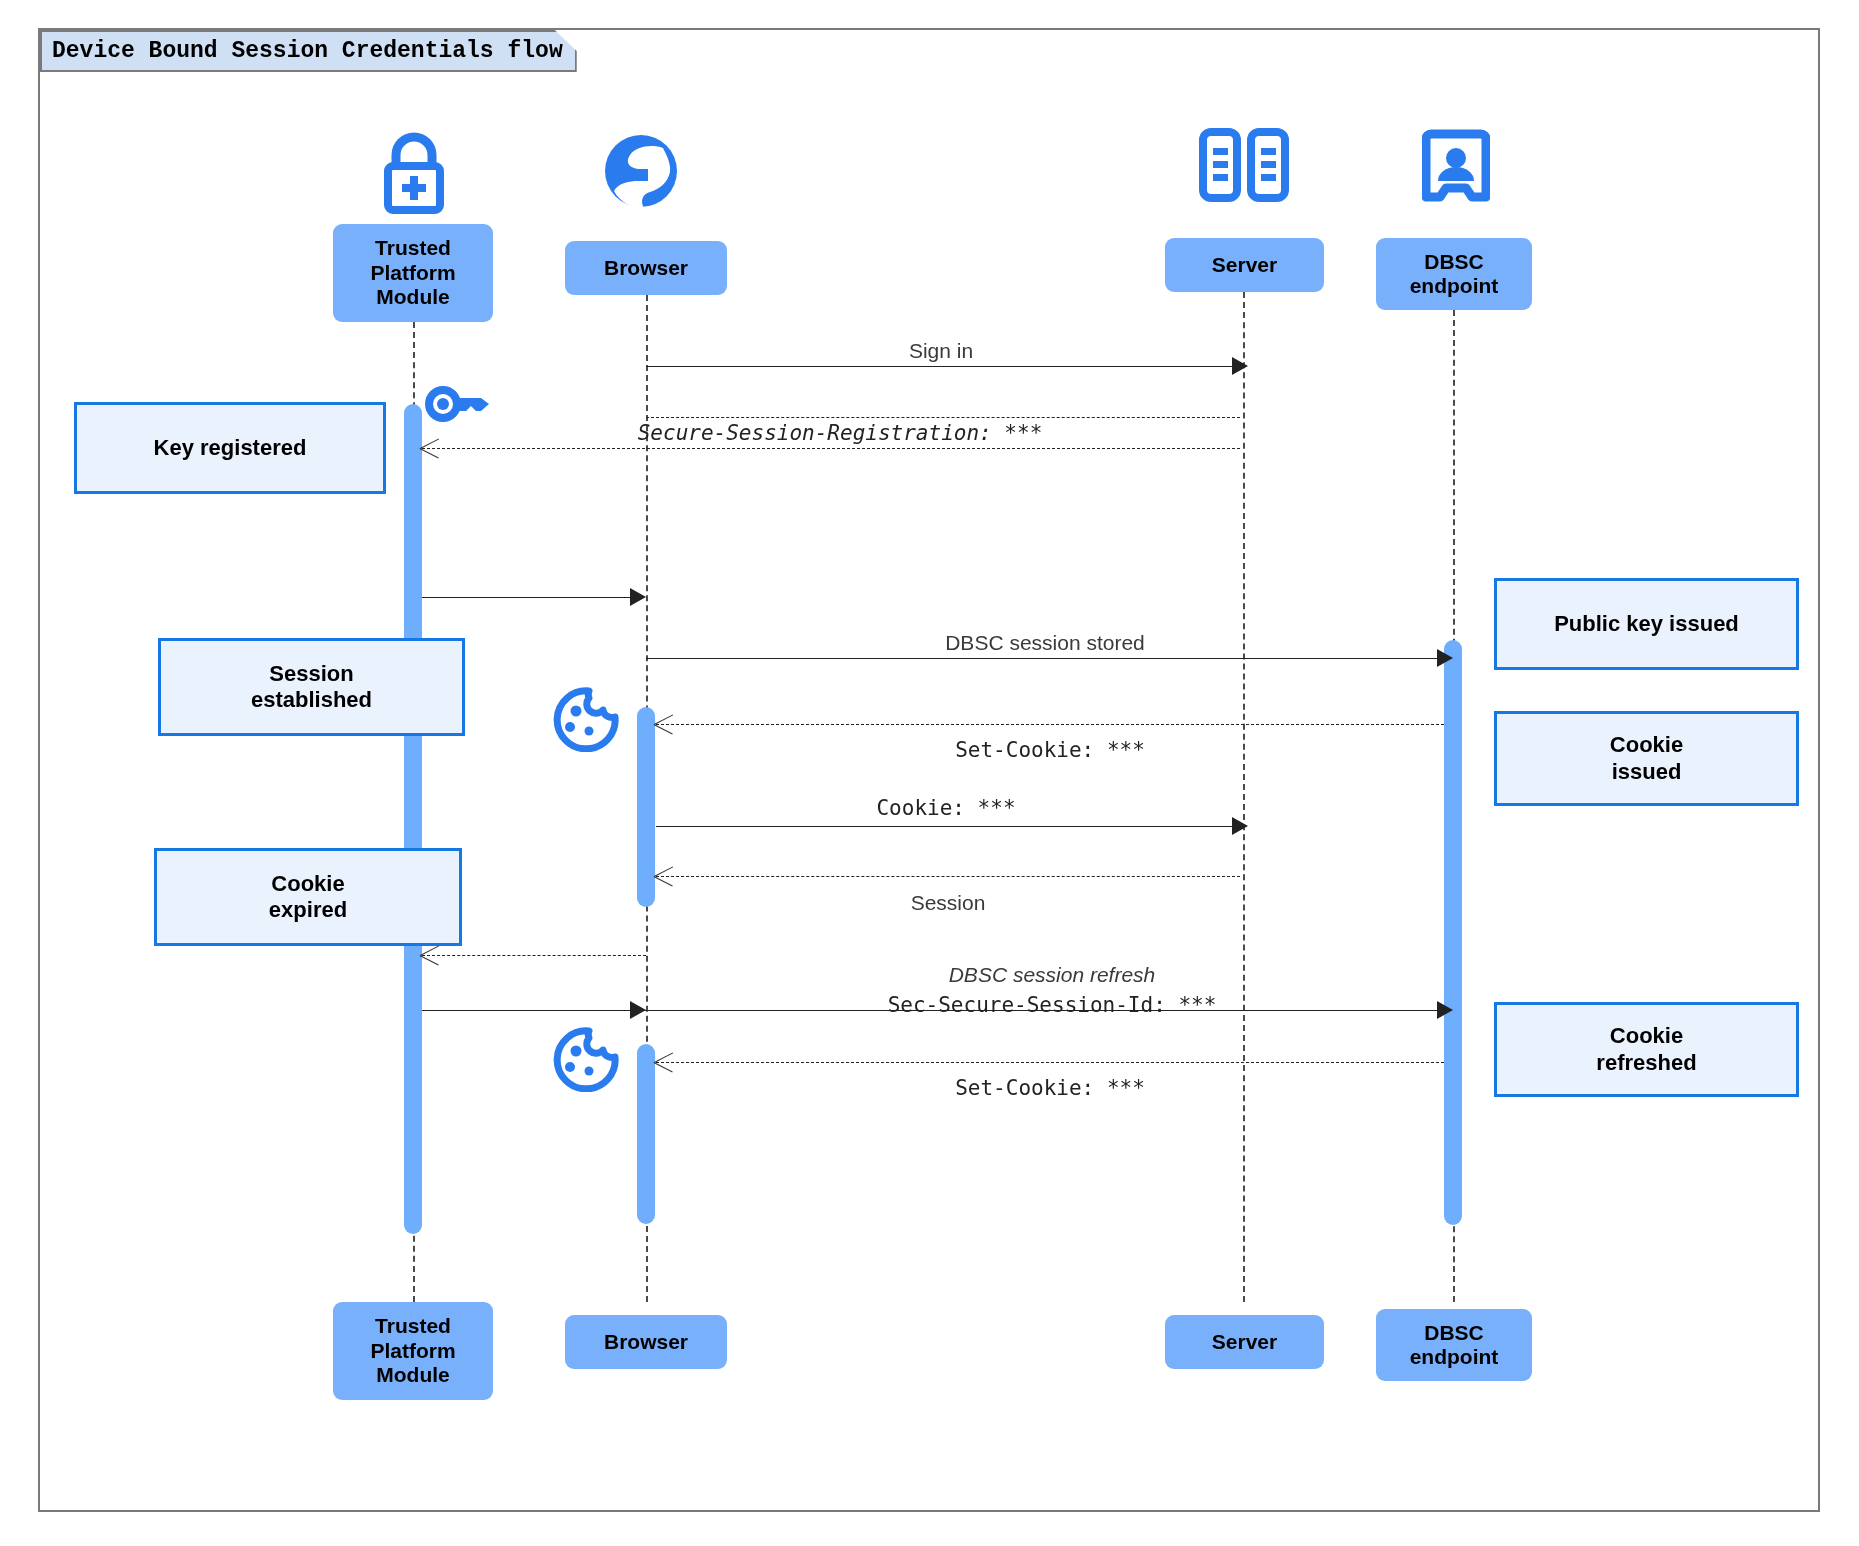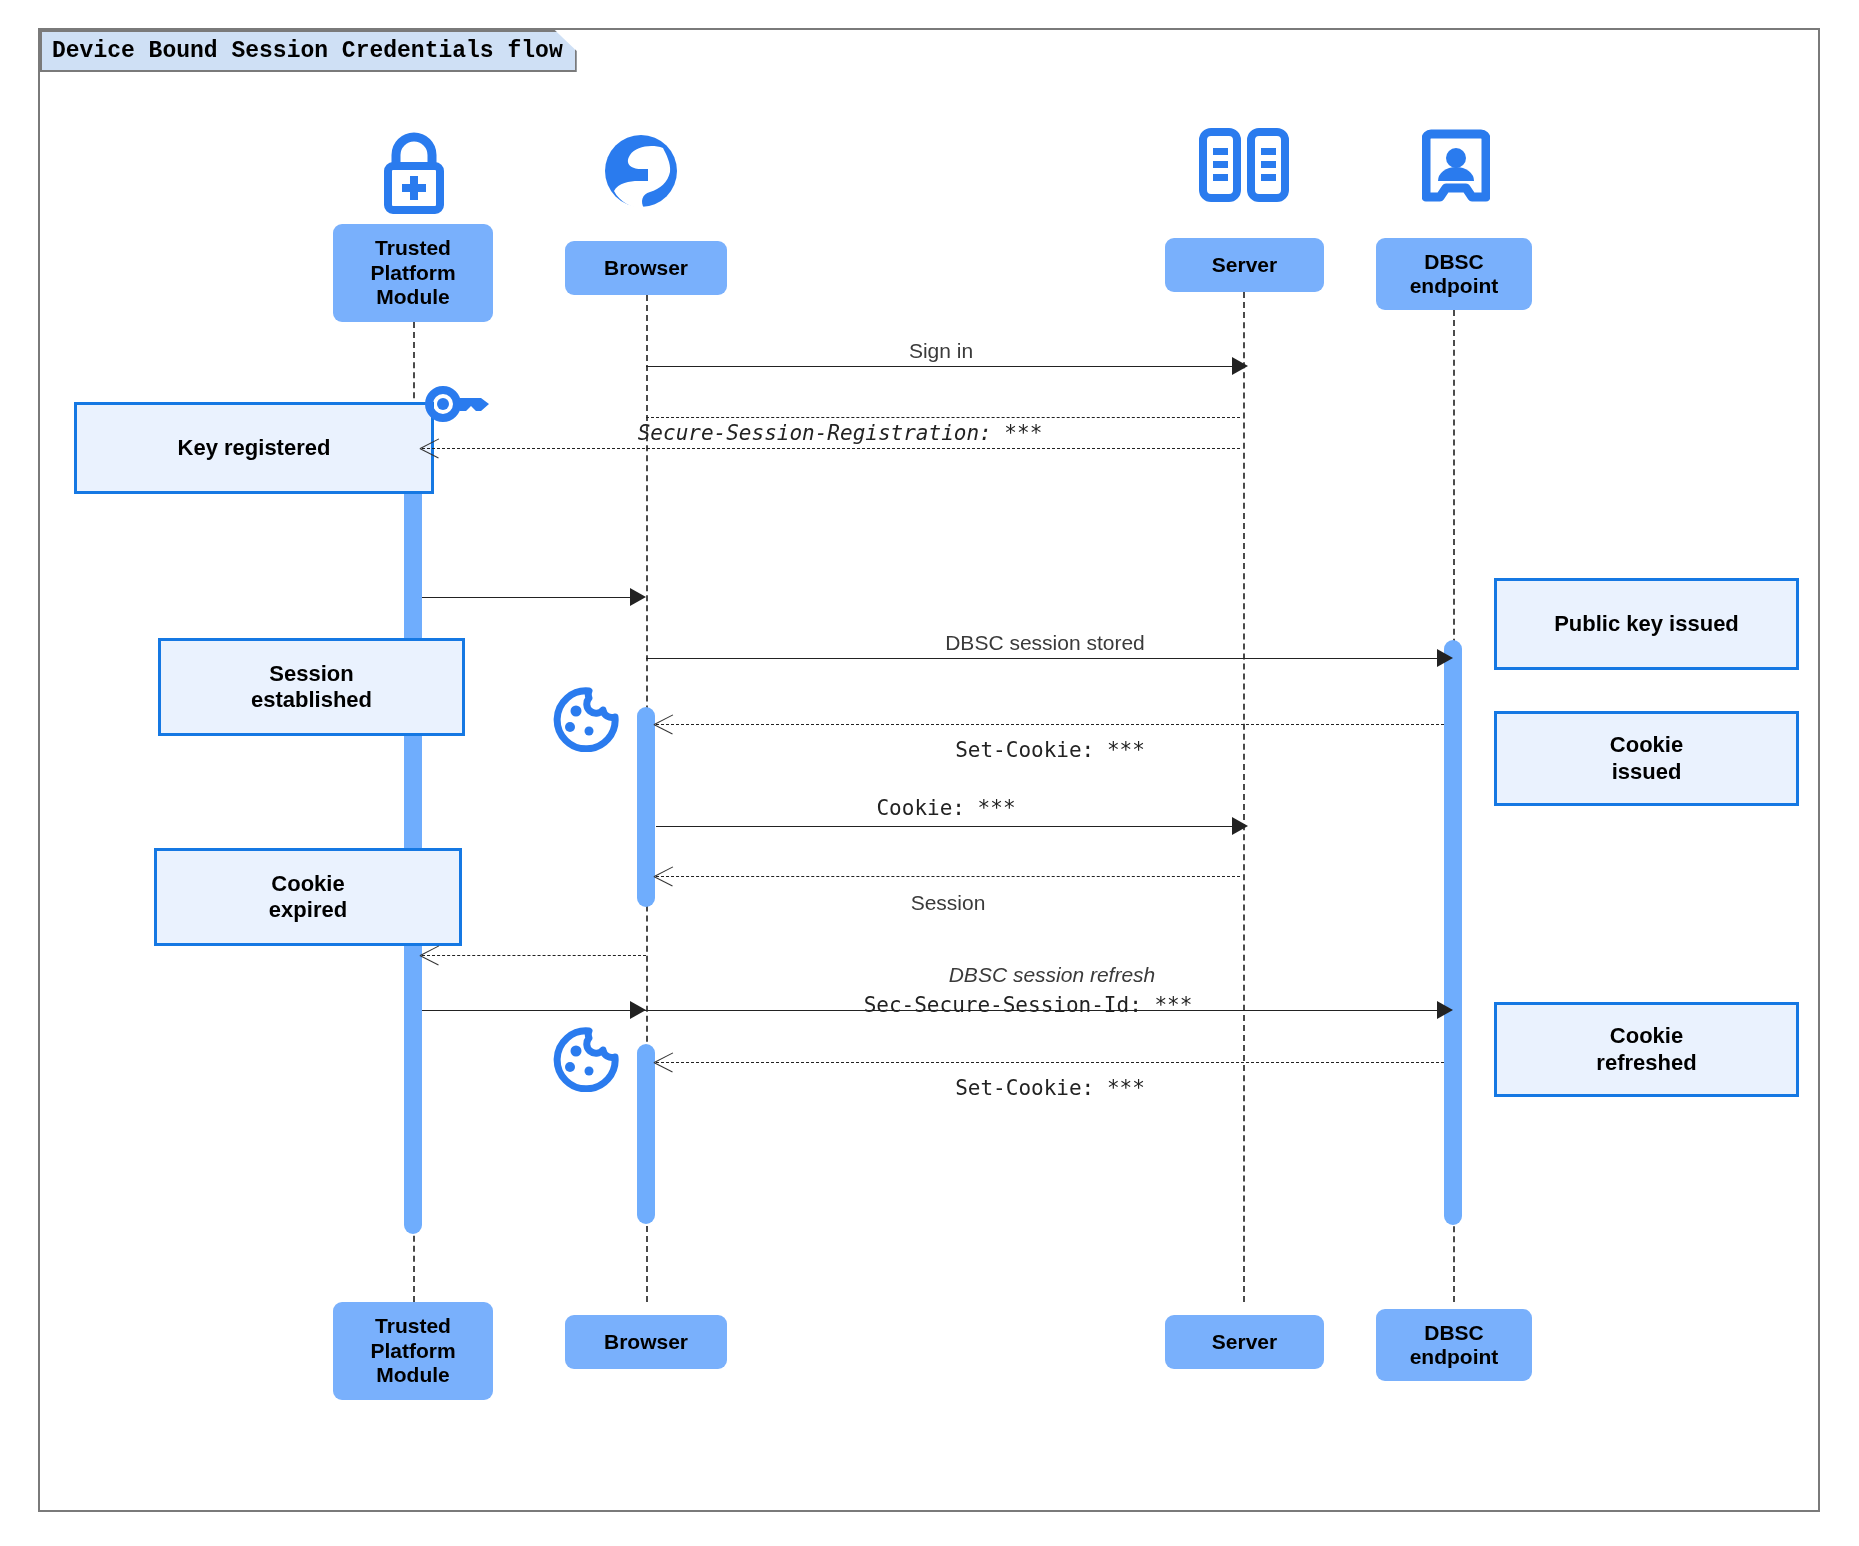--- a/index.html
+++ b/index.html
@@ -118,21 +118,21 @@
   <div class="plabel" style="left:565px;top:1315px;width:162px;height:54px;">Browser</div>
   <div class="plabel" style="left:1165px;top:1315px;width:159px;height:54px;">Server</div>
   <div class="plabel" style="left:1376px;top:1309px;width:156px;height:72px;">DBSC
 endpoint</div>
 
   <div class="act" style="left:404px;top:404px;height:830px;"></div>
   <div class="act" style="left:637px;top:707px;height:200px;"></div>
   <div class="act" style="left:637px;top:1044px;height:180px;"></div>
   <div class="act" style="left:1444px;top:640px;height:585px;"></div>
 
-  <div class="note" style="left:74px;top:402px;width:360px;height:92px;">Key registered</div>
+  <div class="note" style="left:74px;top:402px;width:312px;height:92px;">Key registered</div>
   <div class="note" style="left:158px;top:638px;width:307px;height:98px;">Session
 established</div>
   <div class="note" style="left:154px;top:848px;width:308px;height:98px;">Cookie
 expired</div>
 
   <div class="note" style="left:1494px;top:578px;width:305px;height:92px;">Public key issued</div>
   <div class="note" style="left:1494px;top:711px;width:305px;height:95px;">Cookie
 issued</div>
   <div class="note" style="left:1494px;top:1002px;width:305px;height:95px;">Cookie
 refreshed</div>
@@ -190,19 +190,19 @@
   <div class="arrow open-l" style="left:654px;top:867px;"></div>
   <div class="msg-label sans" style="left:656px;top:890px;width:584px;">Session</div>
 
   <div class="msg-line dash" style="left:422px;top:955px;width:224px;"></div>
   <div class="arrow open-l" style="left:420px;top:946px;"></div>
 
   <div class="msg-line" style="left:422px;top:1010px;width:1022px;"></div>
   <div class="arrow solid-r" style="left:1437px;top:1001px;"></div>
   <div class="arrow solid-r" style="left:630px;top:1001px;"></div>
   <div class="msg-label sans" style="left:660px;top:962px;width:784px;font-style:italic;">DBSC session refresh</div>
-  <div class="msg-label mono" style="left:636px;top:992px;width:784px;">Sec-Secure-Session-Id: ***</div>
+  <div class="msg-label mono" style="left:660px;top:992px;width:784px;">Sec-Secure-Session-Id: ***</div>
 
   <div class="msg-line dash" style="left:656px;top:1062px;width:788px;"></div>
   <div class="arrow open-l" style="left:654px;top:1053px;"></div>
   <div class="msg-label mono" style="left:656px;top:1075px;width:788px;">Set-Cookie: ***</div>
 
 </div>
 
 </body></html>

